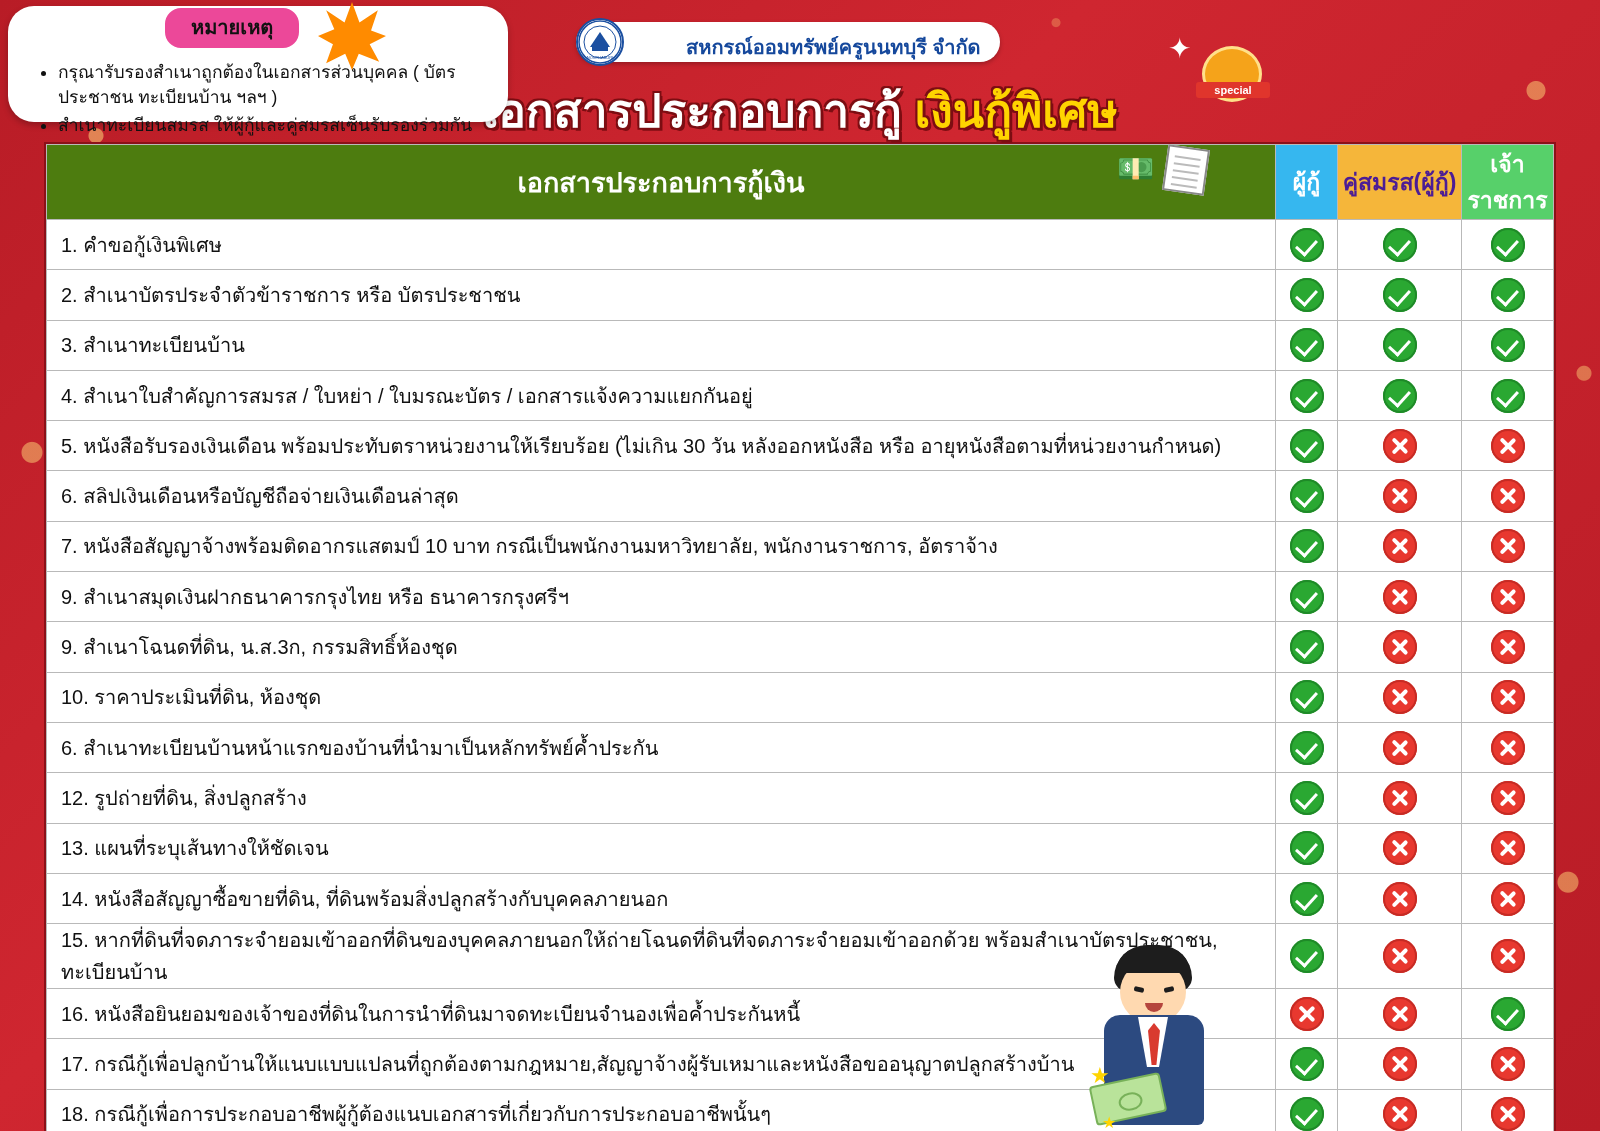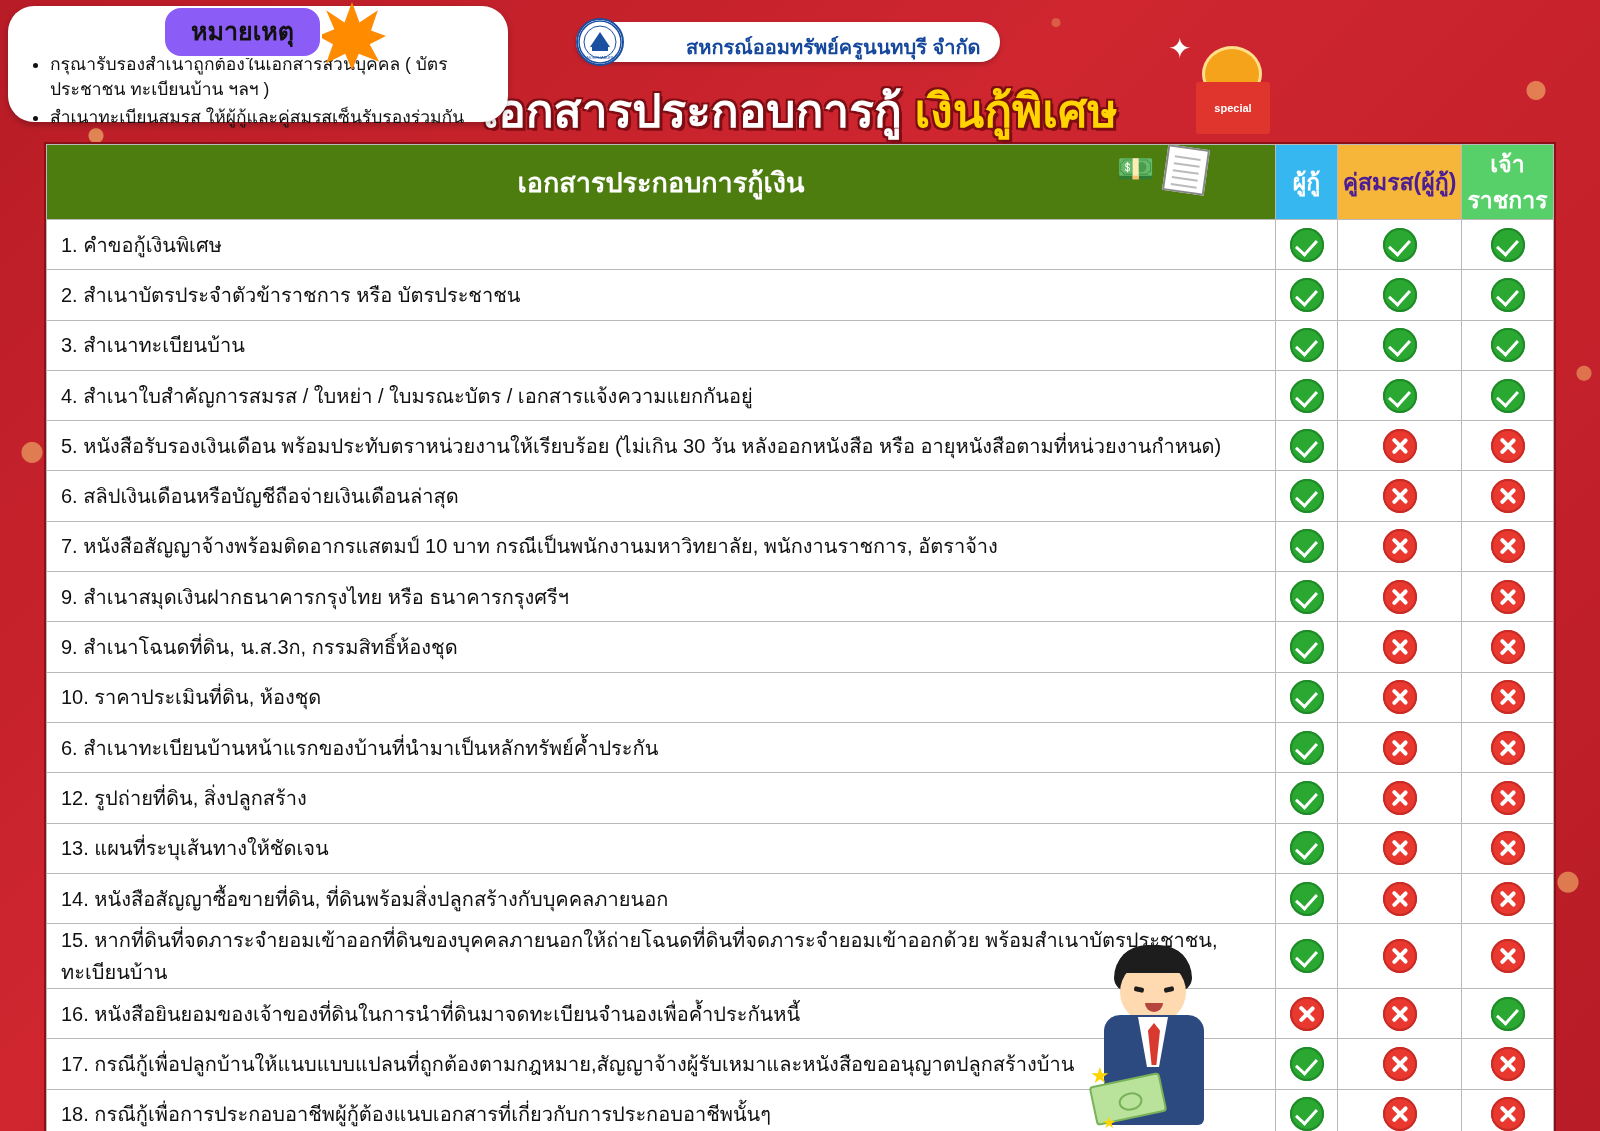--- a/index.html
+++ b/index.html
@@ -33,32 +33,32 @@
   .note-box {
     position: absolute; left: 8px; top: 6px;
     width: 500px; height: 116px;
     background: #fff;
     border-radius: 26px;
     box-shadow: 0 3px 6px rgba(0,0,0,.25);
     z-index: 6;
   }
   .note-badge {
     position: absolute; left: 163px; top: 6px;
-    background: #8b5cf6;
+    background: #ec4899;
     color: #111;
-    font-size: 25px; font-weight: bold;
+    font-size: 20px; font-weight: bold;
     padding: 3px 26px 5px;
     border-radius: 18px;
     border: 2px solid #fff;
     z-index: 8;
     white-space: nowrap;
   }
   .note-list {
     position: absolute; left: 18px; top: 46px; right: 10px;
-    margin: 0; padding-left: 24px;
+    margin: 8px; padding-left: 24px;
     font-size: 17.5px; line-height: 1.45; color: #111;
   }
   .note-list li { margin: 0 0 2px; }
 
   .burst {
     position: absolute; left: 318px; top: 2px;
     width: 68px; height: 68px;
     background: #ff8b00;
     clip-path: polygon(50% 0%,61% 30%,88% 12%,78% 42%,100% 50%,76% 62%,90% 88%,60% 76%,50% 100%,40% 76%,12% 90%,22% 62%,0% 50%,24% 40%,12% 12%,39% 30%);
     z-index: 7;
@@ -106,21 +106,21 @@
     position: absolute; left: 6px; top: 0;
     width: 60px; height: 56px; border-radius: 50%;
     background: #f5a31a;
     border: 3px solid #ffe08a;
   }
   .seal-label {
     position: absolute; left: 0; top: 36px;
     width: 74px; text-align: center;
     background: #e0352c; color: #fff;
     font-size: 11px; font-weight: bold;
-    padding: 20px 0;
+    padding: 2px 0;
     border-radius: 3px;
   }
   .sparkle {
     position: absolute; left: 1168px; top: 32px;
     color: #fff; font-size: 28px;
     z-index: 6;
   }
 
   
   .table-wrap {

